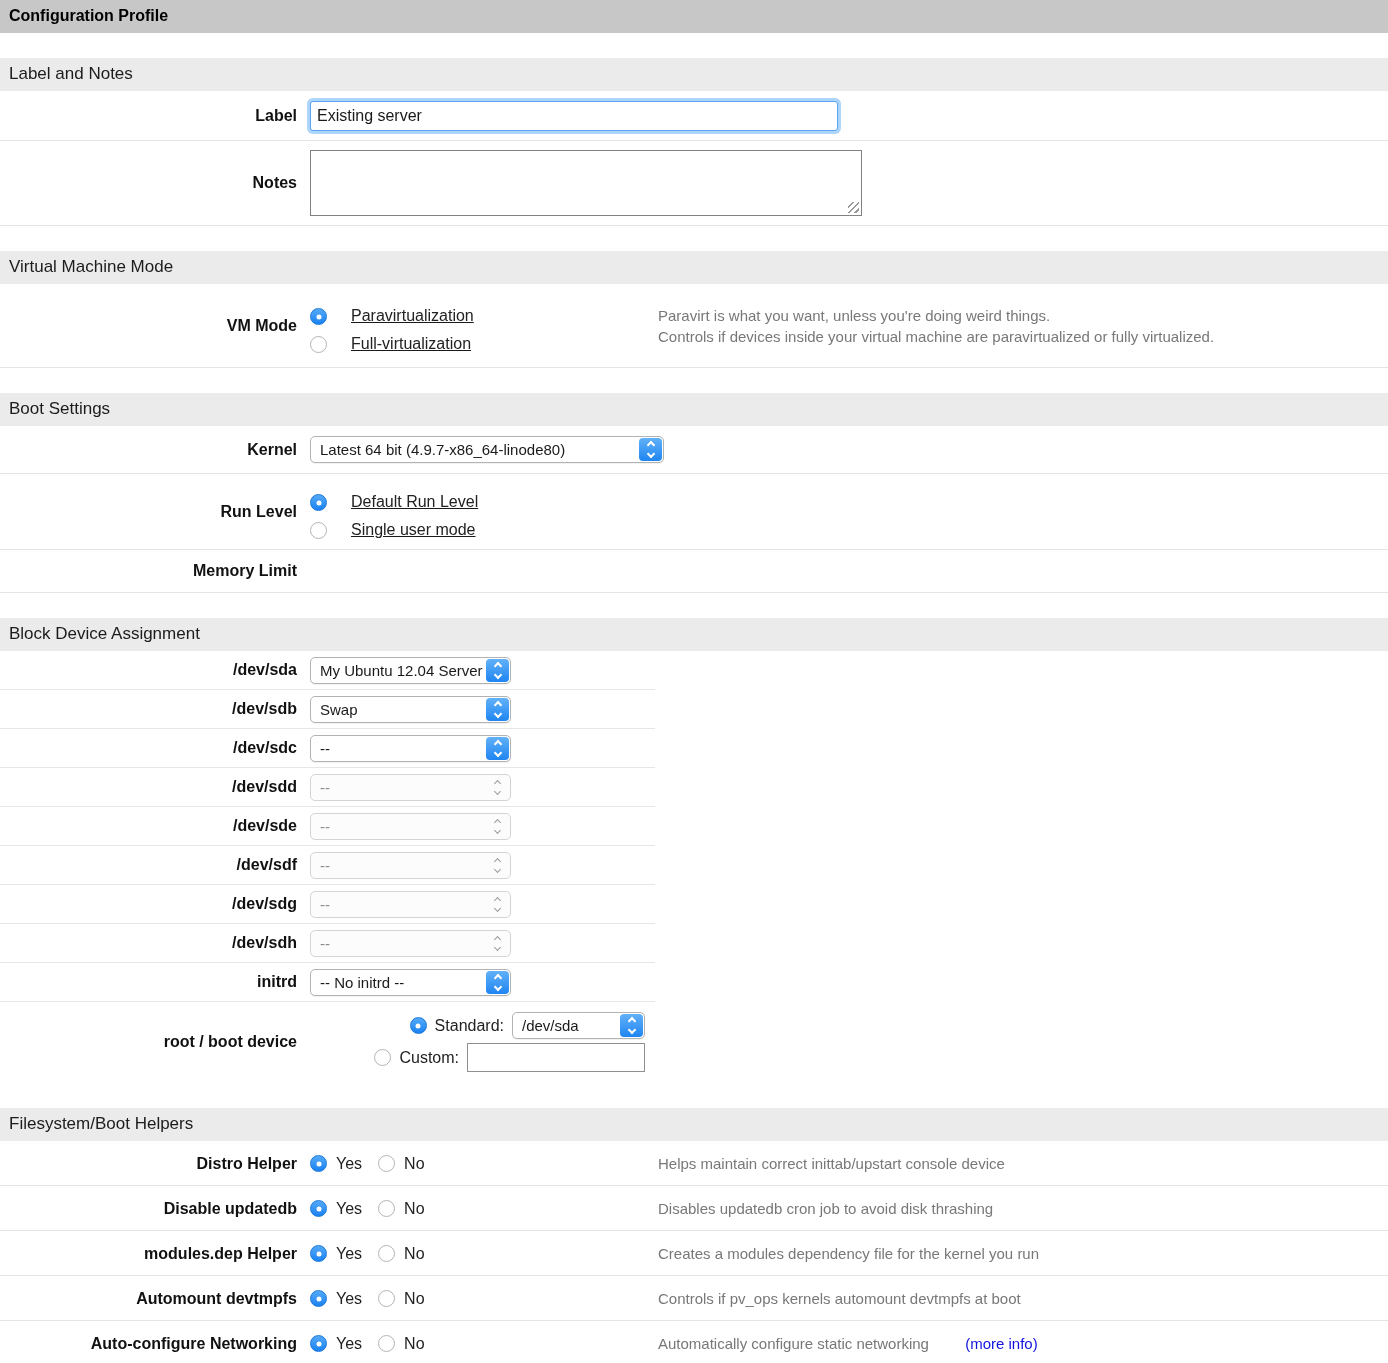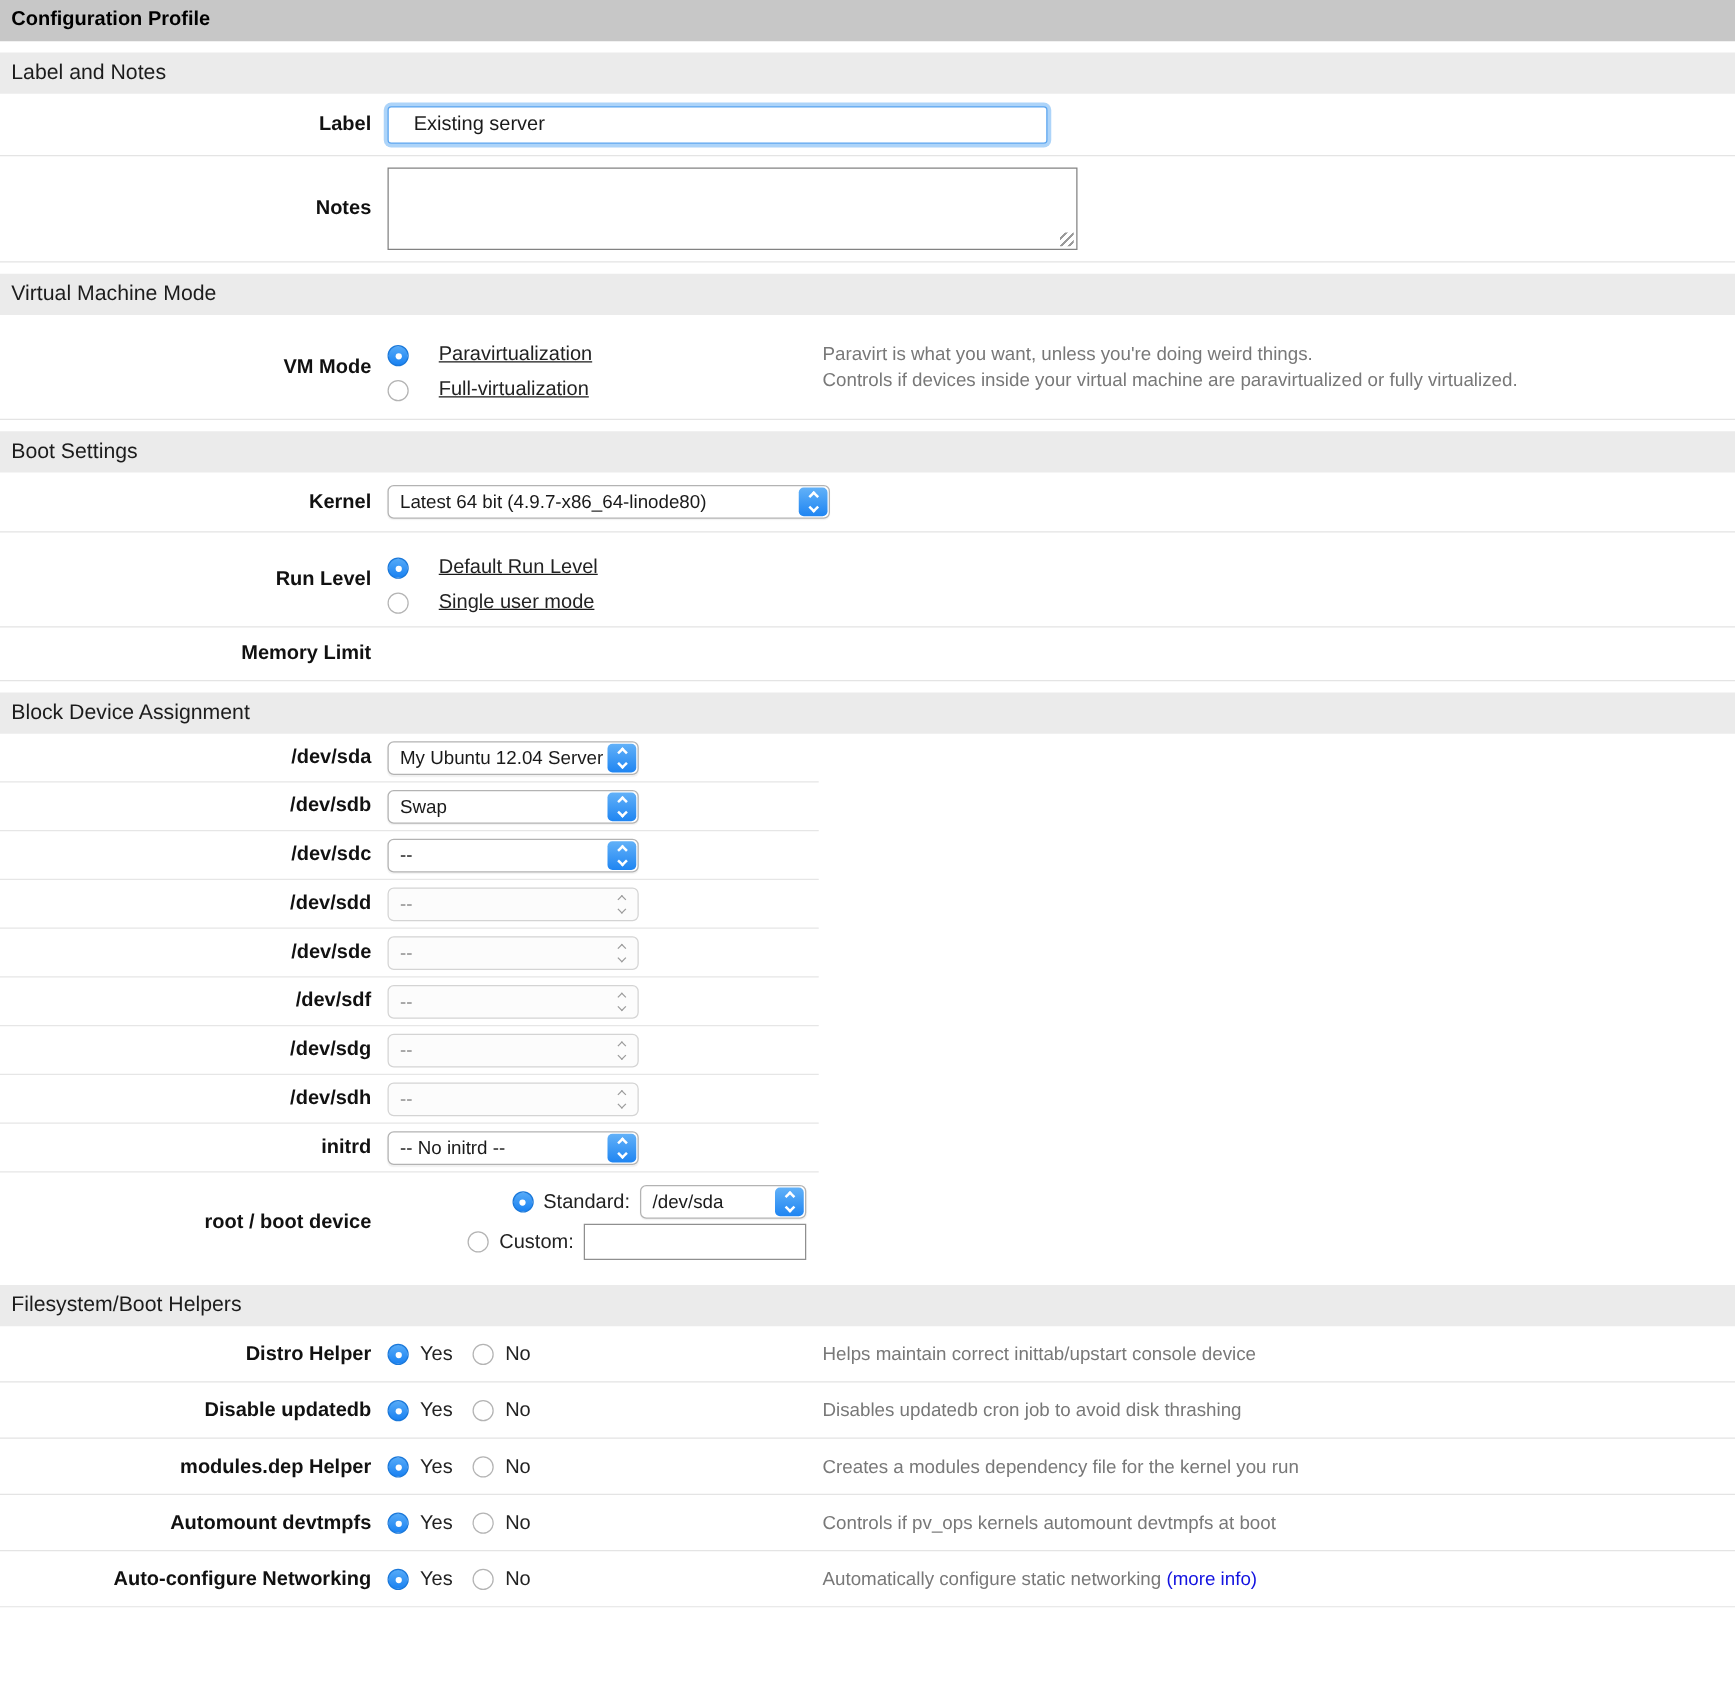--- a/index.html
+++ b/index.html
@@ -18,21 +18,21 @@
     font-weight: bold;
     font-size: 16px;
     color: #000;
     padding: 7px 9px 8px;
   }
   .section-bar {
     background: #ebebeb;
     font-size: 17px;
     color: #1c1c1c;
     padding: 6px 9px 7px;
-    margin-top: 9px;
+    margin-top: 25px;
   }
 
   
   .row {
     display: flex;
     align-items: center;
     border-bottom: 1px solid #e4e4e4;
   }
   .row.noborder { border-bottom: none; }
   .lbl {
@@ -44,31 +44,31 @@
     font-size: 16px;
   }
   .ctrl { margin-left: 13px; width: 335px; flex: 0 0 335px; }
   .ctrl.wide { width: 700px; flex: 0 0 700px; }
   .help {
     margin-left: 13px;
     color: #787878;
     font-size: 15px;
     line-height: 21px;
   }
-  .help a { color: #1212e0; text-decoration: none; }
+  .help a { color: #1212e0; text-decoration: none; margin-left: 32px; }
   .help a:empty { display: none; }
 
   
   .text-input {
     font-family: "Liberation Sans", sans-serif;
     font-size: 16px;
     color: #1a1a1a;
     border: 1px solid #8f8f8f;
     background: #fff;
-    padding: 3px 20px;
+    padding: 3px 6px;
     height: 30px;
   }
   .text-input.focused {
     border: 1px solid #5aa4ef;
     border-radius: 3px;
     box-shadow: 0 0 0 3px rgba(106, 176, 244, 0.55);
     outline: none;
   }
   .label-input { width: 528px; }
   .mem-input { width: 96px; height: 27px; }

